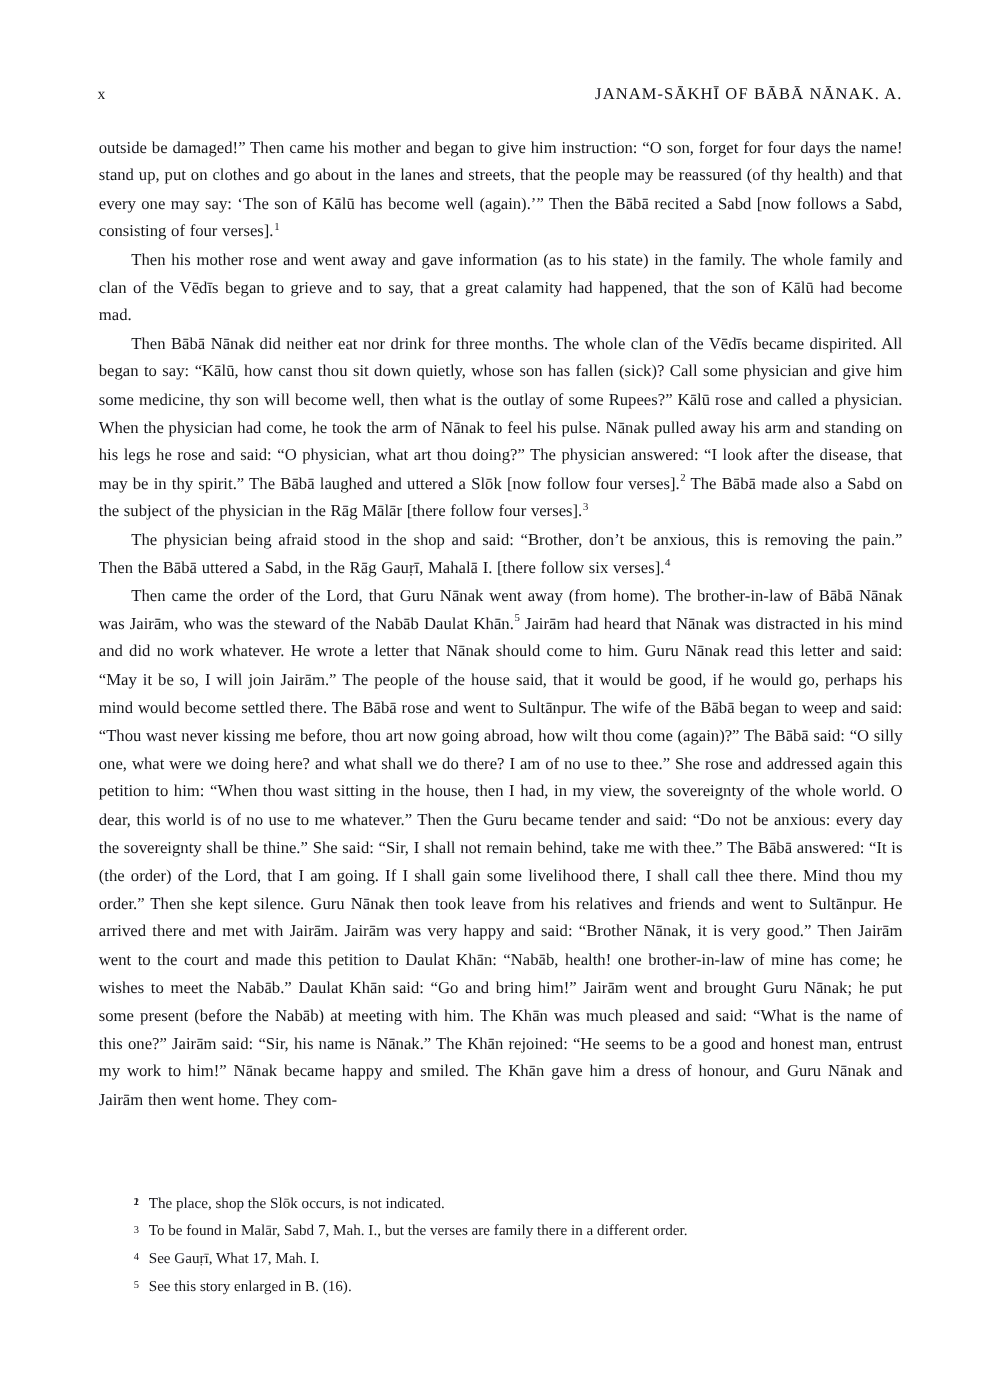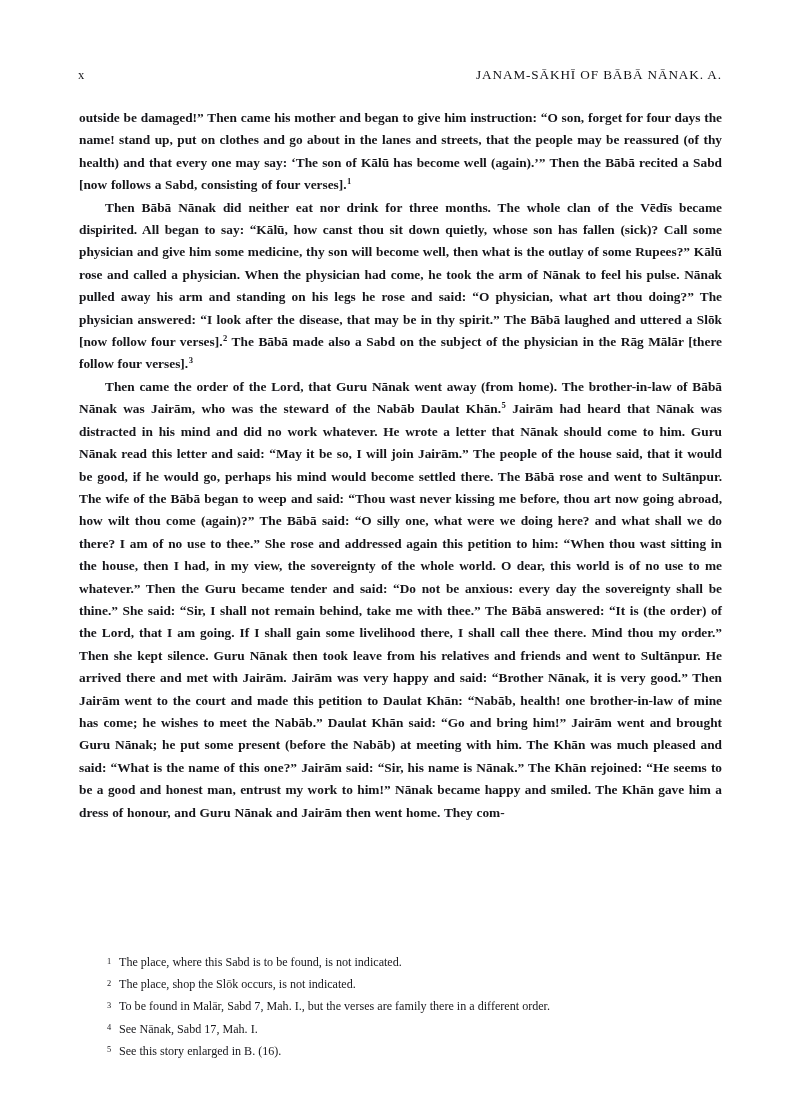--- a/index.html
+++ b/index.html
@@ -54,21 +54,20 @@
     text-transform: none;
     color: #121216;
   }
 
   
   .textblock {
     position: absolute;
     left: 79px;
     top: 107px;
     width: 643px;
-    font-weight: bold;
   }
   .para {
     margin: 0;
     font-size: 13.35px;
     line-height: 22.4px;
     text-align: justify;
     text-justify: inter-word;
     text-indent: 0;
     word-spacing: 0.4px;
     -webkit-hyphens: none;
@@ -122,39 +121,41 @@
 
   <div class="runhead">
     <span class="folio">x</span>
     <span class="runhead-title">JANAM-SĀKHĪ OF BĀBĀ NĀNAK.  A.</span>
   </div>
 
   <div class="textblock">
 
     <p class="para"><span>outside be damaged!”  Then came his mother and began to give him instruction: “O son, forget for four days the name! stand up, put on clothes and go about in the lanes and streets, that the people may be reassured (of thy health) and that every one may say: ‘The son of Kālū has become well (again).’”  Then the Bābā recited a Sabd [now follows a Sabd, consisting of four verses].</span><sup class="fn">1</sup></p>
 
+    <p class="para indent"><span>Then his mother rose and went away and gave information (as to his state) in the family. The whole family and clan of the Vēdīs began to grieve and to say, that a great calamity had happened, that the son of Kālū had become mad.</span></p>
 
     <p class="para indent"><span>Then Bābā Nānak did neither eat nor drink for three months.  The whole clan of the Vēdīs became dispirited.  All began to say: “Kālū, how canst thou sit down quietly, whose son has fallen (sick)?  Call some physician and give him some medicine, thy son will become well, then what is the outlay of some Rupees?”  Kālū rose and called a physician.  When the physician had come, he took the arm of Nānak to feel his pulse.  Nānak pulled away his arm and standing on his legs he rose and said: “O physician, what art thou doing?”  The physician answered: “I look after the disease, that may be in thy spirit.”  The Bābā laughed and uttered a Slōk [now follow four verses].</span><sup class="fn">2</sup><span>  The Bābā made also a Sabd on the subject of the physician in the Rāg Mālār [there follow four verses].</span><sup class="fn">3</sup></p>
 
+    <p class="para indent"><span>The physician being afraid stood in the shop and said: “Brother, don’t be anxious, this is removing the pain.”  Then the Bābā uttered a Sabd, in the Rāg Gauṛī, Mahalā I. [there follow six verses].</span><sup class="fn">4</sup></p>
 
     <p class="para indent"><span>Then came the order of the Lord, that Guru Nānak went away (from home).  The brother-in-law of Bābā Nānak was Jairām, who was the steward of the Nabāb Daulat Khān.</span><sup class="fn">5</sup><span>  Jairām had heard that Nānak was distracted in his mind and did no work whatever.  He wrote a letter that Nānak should come to him.  Guru Nānak read this letter and said: “May it be so, I will join Jairām.”  The people of the house said, that it would be good, if he would go, perhaps his mind would become settled there.  The Bābā rose and went to Sultānpur.  The wife of the Bābā began to weep and said: “Thou wast never kissing me before, thou art now going abroad, how wilt thou come (again)?”  The Bābā said: “O silly one, what were we doing here? and what shall we do there?  I am of no use to thee.”  She rose and addressed again this petition to him: “When thou wast sitting in the house, then I had, in my view, the sovereignty of the whole world. O dear, this world is of no use to me whatever.”  Then the Guru became tender and said: “Do not be anxious: every day the sovereignty shall be thine.”  She said: “Sir, I shall not remain behind, take me with thee.”  The Bābā answered: “It is (the order) of the Lord, that I am going.  If I shall gain some livelihood there, I shall call thee there.  Mind thou my order.”  Then she kept silence.  Guru Nānak then took leave from his relatives and friends and went to Sultānpur.  He arrived there and met with Jairām.  Jairām was very happy and said: “Brother Nānak, it is very good.”  Then Jairām went to the court and made this petition to Daulat Khān: “Nabāb, health! one brother-in-law of mine has come; he wishes to meet the Nabāb.”  Daulat Khān said: “Go and bring him!”  Jairām went and brought Guru Nānak; he put some present (before the Nabāb) at meeting with him.  The Khān was much pleased and said: “What is the name of this one?”  Jairām said: “Sir, his name is Nānak.”  The Khān rejoined: “He seems to be a good and honest man, entrust my work to him!” Nānak became happy and smiled.  The Khān gave him a dress of honour, and Guru Nānak and Jairām then went home.  They com-</span></p>
 
   </div>
 
   <div class="footnotes">
     <div class="footnote">
-      <span class="fn-mark">1</span><span class="fn-text">The place, where this Sabd is to be found, is not indicated.</span>
+      <span class="fn-mark">1</span>
     </div>
     <div class="footnote">
       <span class="fn-mark">2</span><span class="fn-text">The place, shop the Slōk occurs, is not indicated.</span>
     </div>
     <div class="footnote">
       <span class="fn-mark">3</span><span class="fn-text">To be found in Malār, Sabd 7, Mah. I., but the verses are family there in a different order.</span>
     </div>
     <div class="footnote">
-      <span class="fn-mark">4</span><span class="fn-text">See Nānak, Sabd 17, Mah. I.</span>
+      <span class="fn-mark">4</span><span class="fn-text">See Gauṛī, What 17, Mah. I.</span>
     </div>
     <div class="footnote">
       <span class="fn-mark">5</span><span class="fn-text">See this story enlarged in B. (16).</span>
     </div>
   </div>
 
 </div>
 
 </body></html>

